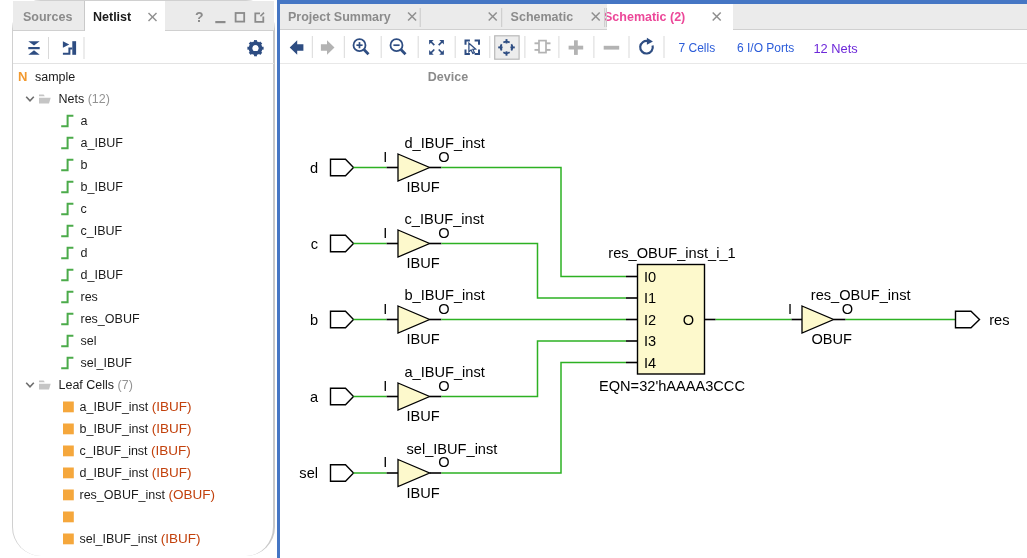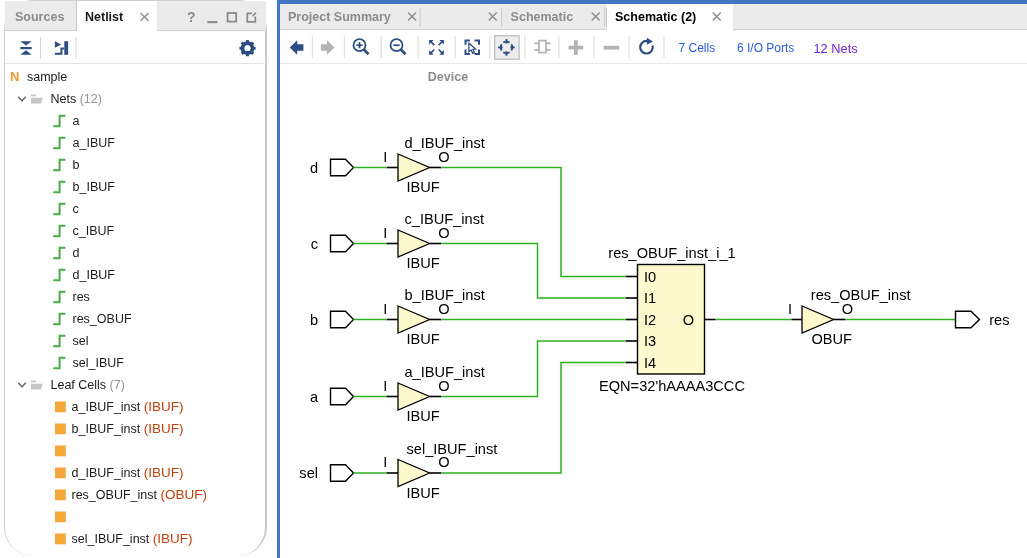--- a/index.html
+++ b/index.html
@@ -5,21 +5,21 @@
 .abs { position:absolute; }
 .tt { position:absolute; font-size:12.5px; color:#1b1b1b; line-height:22px; white-space:pre; }
 .gy { color:#939393; }
 .gy2 { color:#c2410c; font-size:13.5px; }
 .tabt { position:absolute; font-size:12.5px; font-weight:bold; color:#8b8b8b; line-height:26px; white-space:pre; }
 svg { position:absolute; overflow:visible; }
 svg text { font-family:"Liberation Sans",sans-serif; fill:#000; }
 </style></head>
 <body>
 
-<div class="abs" style="left:4px;top:0;width:263px;height:556px;border-top:1px solid #d0d0d0;border-left:1px solid #d0d0d0;border-right:2px solid #c9c9c9;background:#fff;border-radius:29px;">
+<div class="abs" style="left:12px;top:0;width:263px;height:556px;border-top:1px solid #d0d0d0;border-left:1px solid #d0d0d0;border-right:2px solid #c9c9c9;background:#fff;border-radius:29px;">
 
   <div class="abs" style="left:0;top:0;width:261px;height:30px;background:#ebebeb;border-bottom:1px solid #d0d0d0;"></div>
   <div class="tabt" style="left:10px;top:3px;">Sources</div>
   <div class="abs" style="left:71px;top:0;width:1px;height:30px;background:#c9c9c9;"></div>
   <div class="abs" style="left:72px;top:0;width:80px;height:31px;background:#fff;"></div>
   <div class="tabt" style="left:80px;top:3px;color:#1a1a1a;">Netlist</div>
   <svg style="left:0;top:0;" width="261" height="30">
       <line x1="135.5" y1="12" x2="143.5" y2="20" stroke="#8f8f8f" stroke-width="1.5"></line>
       <line x1="143.5" y1="12" x2="135.5" y2="20" stroke="#8f8f8f" stroke-width="1.5"></line>
     </svg>
@@ -91,35 +91,36 @@
 <div class="tt" style="left:67.5px;top:219px;">c_IBUF</div>
 <div class="tt" style="left:67.5px;top:241px;">d</div>
 <div class="tt" style="left:67.5px;top:263px;">d_IBUF</div>
 <div class="tt" style="left:67.5px;top:285px;">res</div>
 <div class="tt" style="left:67.5px;top:307px;">res_OBUF</div>
 <div class="tt" style="left:67.5px;top:329px;">sel</div>
 <div class="tt" style="left:67.5px;top:351px;">sel_IBUF</div>
 <div class="tt" style="left:45.5px;top:373px;">Leaf Cells <span class="gy">(7)</span></div>
 <div class="tt" style="left:66.5px;top:395px;">a_IBUF_inst <span class="gy2">(IBUF)</span></div>
 <div class="tt" style="left:66.5px;top:417px;">b_IBUF_inst <span class="gy2">(IBUF)</span></div>
+<div class="tt" style="left:66.5px;top:439px;">c_IBUF_inst <span class="gy2">(IBUF)</span></div>
 <div class="tt" style="left:66.5px;top:461px;">d_IBUF_inst <span class="gy2">(IBUF)</span></div>
 <div class="tt" style="left:66.5px;top:483px;">res_OBUF_inst <span class="gy2">(OBUF)</span></div>
 <div class="tt" style="left:66.5px;top:527px;">sel_IBUF_inst <span class="gy2">(IBUF)</span></div>
 </div>
 
 <div class="abs" style="left:277px;top:0;width:750px;height:558px;background:#fff;">
   <div class="abs" style="left:0;top:0;width:750px;height:4px;background:#4576c4;"></div>
   <div class="abs" style="left:0;top:0;width:3px;height:558px;background:#4576c4;"></div>
 
   <div class="abs" style="left:3px;top:4px;width:747px;height:26px;background:#ebebeb;border-bottom:1px solid #d0d0d0;"></div>
   <div class="tabt" style="left:11px;top:4px;">Project Summary</div>
   <div class="tabt" style="left:150.8px;top:16px;margin-top:48px;">Device</div>
   <div class="tabt" style="left:233.6px;top:4px;">Schematic</div>
   <div class="abs" style="left:330px;top:4px;width:126px;height:27px;background:#fff;"></div>
-  <div class="tabt" style="left:338px;top:4px;color:#000000;">Schematic (2)</div>
+  <div class="tabt" style="left:327px;top:4px;color:#ec4899;">Schematic (2)</div>
   <svg style="left:0;top:4px;" width="750" height="26">
     <line x1="131.1" y1="8.5" x2="139.1" y2="16.5" stroke="#8f8f8f" stroke-width="1.5"></line>
       <line x1="139.1" y1="8.5" x2="131.1" y2="16.5" stroke="#8f8f8f" stroke-width="1.5"></line>
       <line x1="211.7" y1="8.5" x2="219.7" y2="16.5" stroke="#8f8f8f" stroke-width="1.5"></line>
       <line x1="219.7" y1="8.5" x2="211.7" y2="16.5" stroke="#8f8f8f" stroke-width="1.5"></line>
       <line x1="314.7" y1="8.5" x2="322.7" y2="16.5" stroke="#8f8f8f" stroke-width="1.5"></line>
       <line x1="322.7" y1="8.5" x2="314.7" y2="16.5" stroke="#8f8f8f" stroke-width="1.5"></line>
       <line x1="435.7" y1="8.5" x2="443.7" y2="16.5" stroke="#8f8f8f" stroke-width="1.5"></line>
       <line x1="443.7" y1="8.5" x2="435.7" y2="16.5" stroke="#8f8f8f" stroke-width="1.5"></line>
     <line x1="143.2" y1="4" x2="143.2" y2="23" stroke="#c9c9c9" stroke-width="1"></line>

